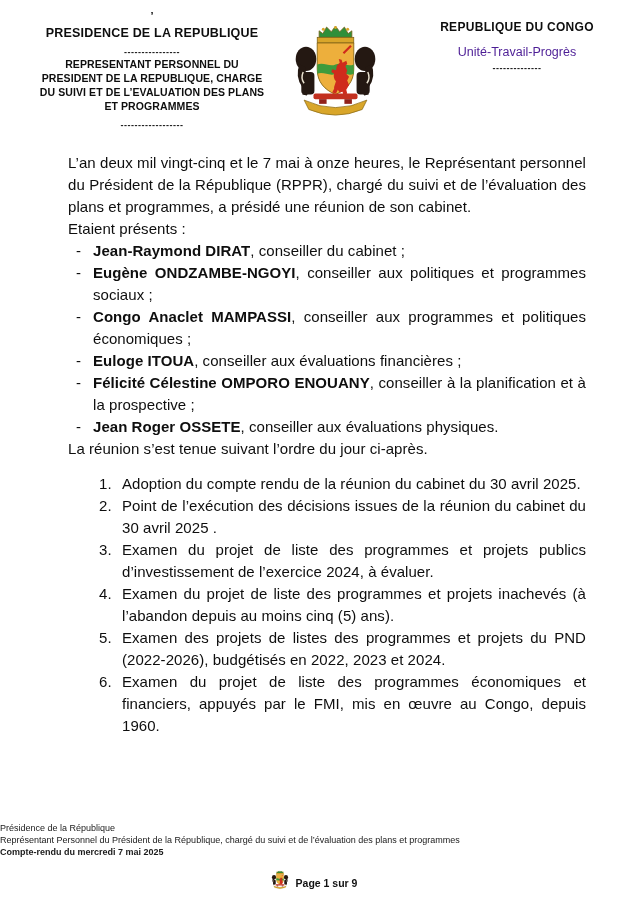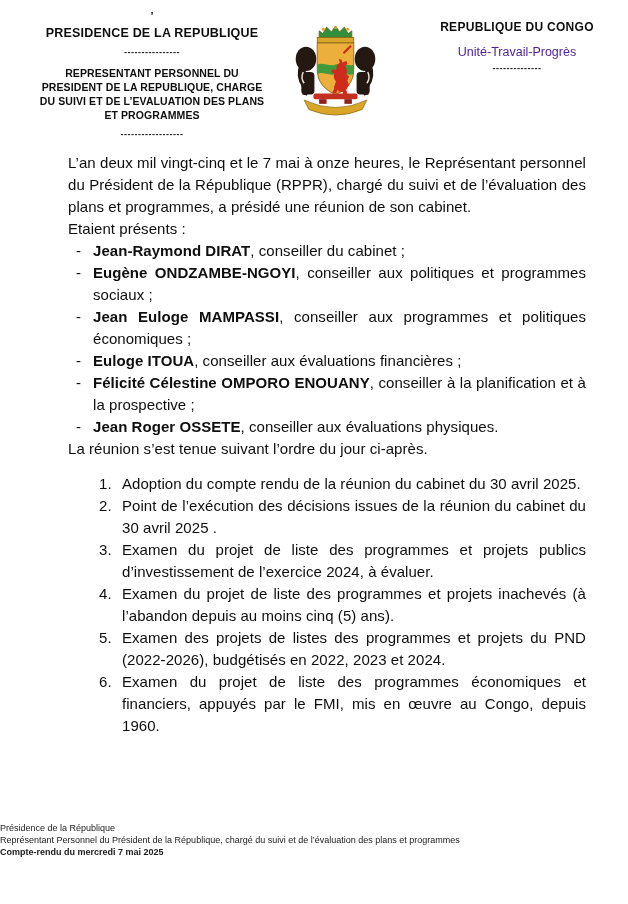--- a/index.html
+++ b/index.html
@@ -15,21 +15,21 @@
 
   
   .doc-header { position: relative; height: 152px; }
   .hdr-left {
     position: absolute; left: 38px; top: 10px; width: 228px;
     text-align: center;
   }
   .hdr-mark { font-size: 11px; font-weight: bold; height: 13px; line-height: 13px; }
   .hdr-left-title { font-size: 12.5px; font-weight: bold; letter-spacing: 0.2px; margin-top: 3px; }
   .hdr-divider { font-size: 9px; font-weight: bold; line-height: 9px; margin-top: 8px; color: #1a1a1a; letter-spacing: 0.5px; }
-  .hdr-left-sub { font-size: 10.5px; font-weight: bold; line-height: 14px; margin-top: 9px; letter-spacing: 0.1px; }
+  .hdr-left-sub { font-size: 10.5px; font-weight: bold; line-height: 14px; letter-spacing: 0.1px; }
   .emblem { position: absolute; left: 291px; top: 20px; width: 89px; height: 104px; }
   .hdr-right { position: absolute; left: 432px; top: 20px; width: 170px; text-align: center; }
   .hdr-right-title { font-size: 12px; font-weight: bold; letter-spacing: 0.3px; }
   .hdr-motto { font-size: 12.5px; margin-top: 11px; color: #4c1d95; }
   .hdr-right .hdr-divider { margin-top: 5px; }
 
   
   .doc-title {
     margin: 10px 42px 14px 68px;
     text-align: center;
@@ -140,21 +140,21 @@
     </div>
   </header>
 
 
   <main class="content">
     <p class="intro"><span>L’an deux mil vingt-cinq et le 7 mai à onze heures, le Représentant personnel du Président de la République (RPPR), chargé du suivi et de l’évaluation des plans et programmes, a présidé une réunion de son cabinet.</span><br><span>Etaient présents :</span></p>
 
     <ul class="dash-list">
       <li><b class="att-name">Jean-Raymond DIRAT</b><span>, conseiller du cabinet ;</span></li>
       <li><b class="att-name">Eugène ONDZAMBE-NGOYI</b><span>, conseiller aux politiques et programmes sociaux ;</span></li>
-      <li><b class="att-name">Jean Euloge MAMPASSI</b><span>, conseiller aux programmes et politiques économiques ;</span></li>
+      <li><b class="att-name">Congo Anaclet MAMPASSI</b><span>, conseiller aux programmes et politiques économiques ;</span></li>
       <li><b class="att-name">Euloge ITOUA</b><span>, conseiller aux évaluations financières ;</span></li>
       <li><b class="att-name">Félicité Célestine OMPORO ENOUANY</b><span>, conseiller à la planification et à la prospective ;</span></li>
       <li><b class="att-name">Jean Roger OSSETE</b><span>, conseiller aux évaluations physiques.</span></li>
     </ul>
 
     <p class="agenda-intro">La réunion s’est tenue suivant l’ordre du jour ci-après.</p>
 
     <ol class="agenda-list">
       <li>Adoption du compte rendu de la réunion du cabinet du 30 avril 2025.</li>
       <li>Point de l’exécution des décisions issues de la réunion du cabinet du 30 avril 2025 .</li>
@@ -164,14 +164,20 @@
       <li>Examen du projet de liste des programmes économiques et financiers, appuyés par le FMI, mis en œuvre au Congo, depuis 1960.</li>
     </ol>
   </main>
 
   <footer class="doc-footer">
     <div class="f1">Présidence de la République</div>
     <div class="f2">Représentant Personnel du Président de la République, chargé du suivi et de l’évaluation des plans et programmes</div>
     <div class="f3">Compte-rendu du mercredi 7 mai 2025</div>
   </footer>
 
+  <div class="page-line">
+    <svg class="mini-arms" viewBox="0 0 95 100">
+      <use href="#arms-symbol"></use>
+    </svg>
+    <span class="page-label">Page 1 sur 9</span>
+  </div>
 
 </div>
 
 </body></html>

